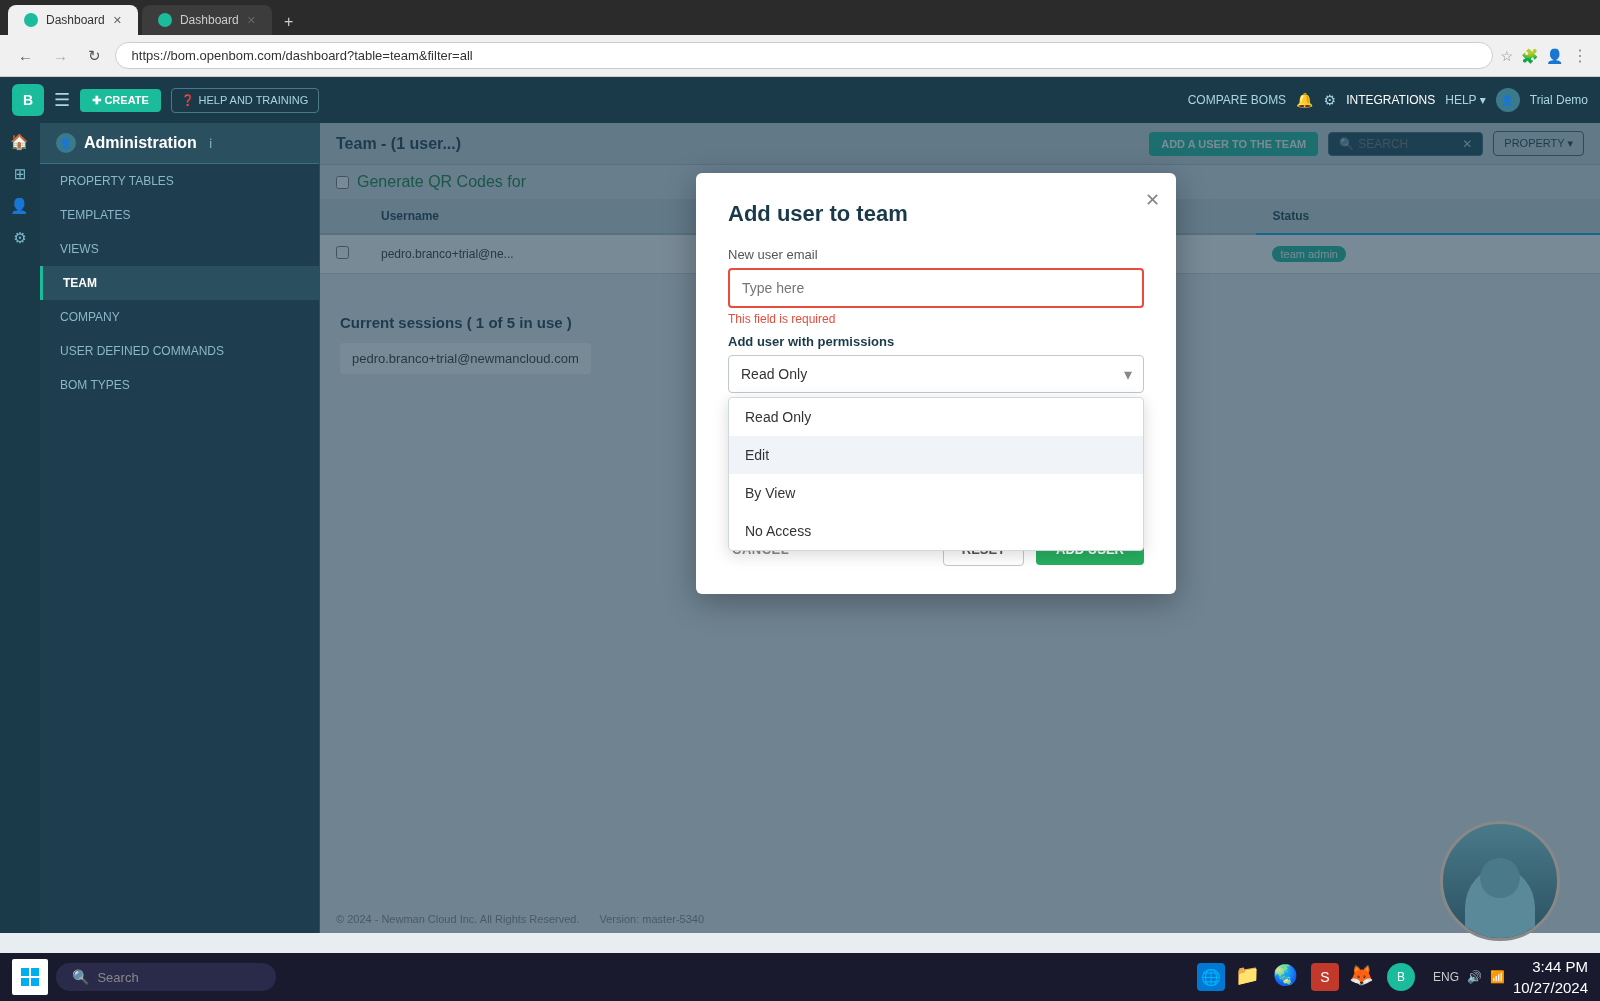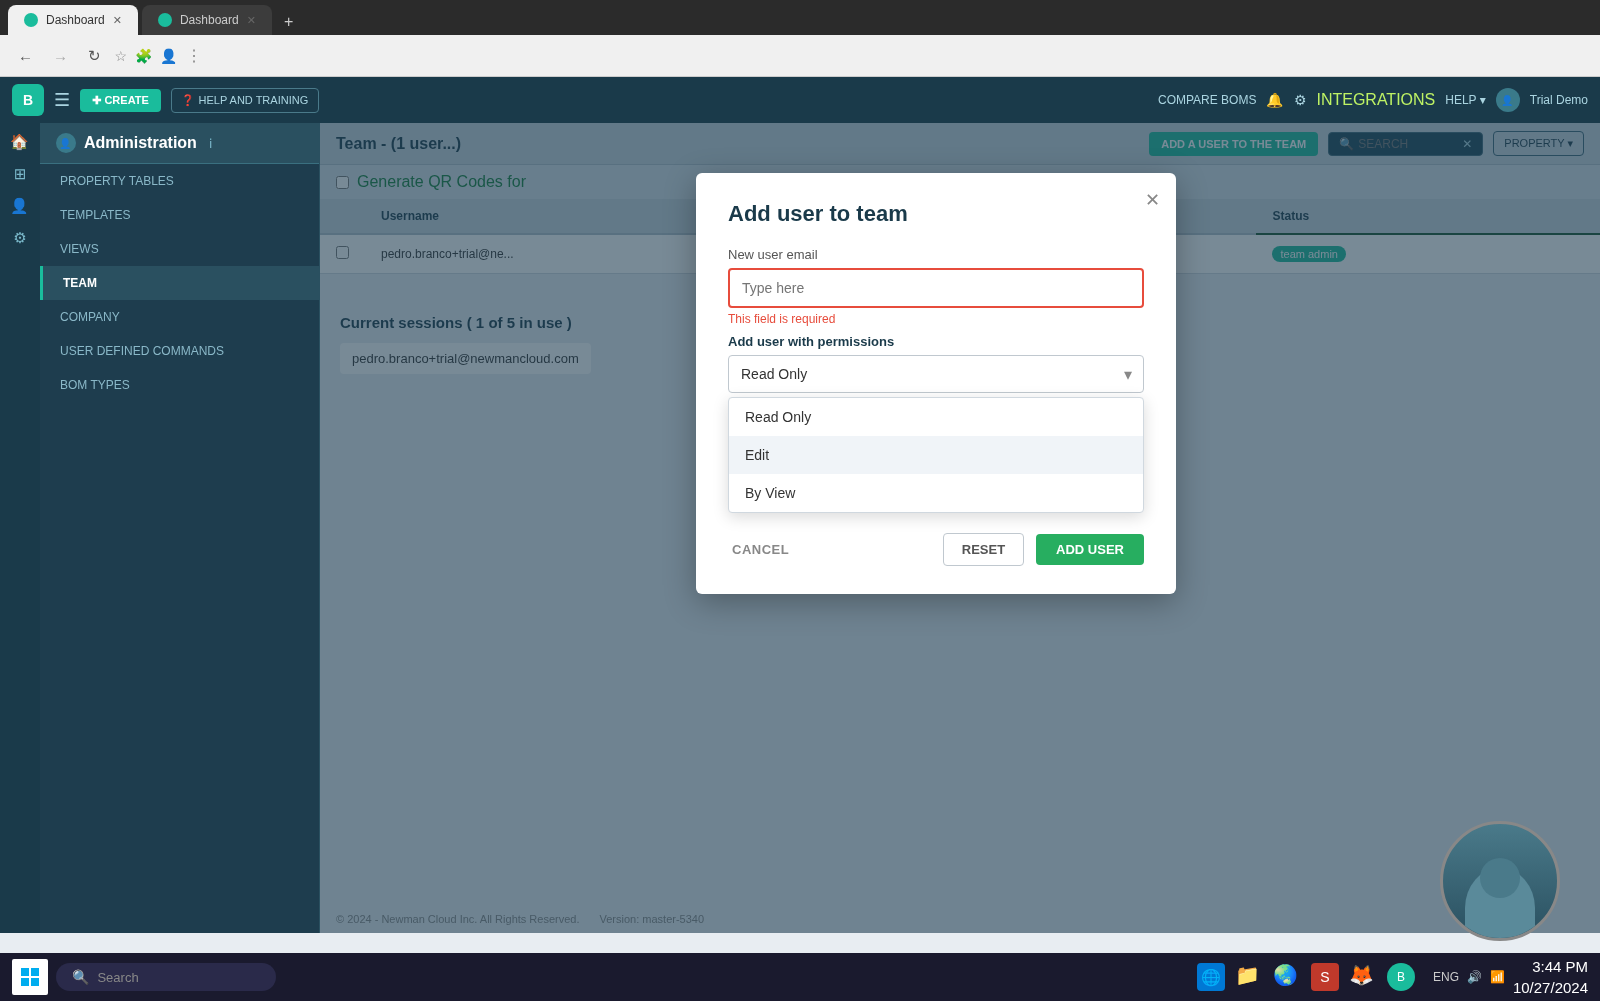--- a/index.html
+++ b/index.html
@@ -19,40 +19,43 @@
     <span>Dashboard</span>
     <span style="color:#666;font-size:11px;">✕</span>
   </div>
   <button style="background:none;border:none;color:#ccc;font-size:16px;cursor:pointer;padding:4px 8px;">+</button>
 </div>
 
 <div style="background:#f0f0f0; height:42px; display:flex; align-items:center; padding:0 12px; gap:8px; border-bottom:1px solid #ccc;">
   <button style="background:none;border:none;color:#555;font-size:15px;cursor:pointer;padding:4px 6px;">←</button>
   <button style="background:none;border:none;color:#aaa;font-size:15px;cursor:pointer;padding:4px 6px;">→</button>
   <button style="background:none;border:none;color:#555;font-size:15px;cursor:pointer;padding:4px 6px;">↻</button>
+  <div style="flex:1;background:white;border:1px solid #ccc;border-radius:20px;padding:5px 16px;font-size:13px;color:#333;">
+    <span>https://bom.openbom.com/dashboard?table=team&amp;filter=all</span>
+  </div>
   <button style="background:none;border:none;color:#888;font-size:14px;cursor:pointer;">☆</button>
   <button style="background:none;border:none;color:#888;font-size:14px;cursor:pointer;">🧩</button>
   <button style="background:none;border:none;color:#888;font-size:14px;cursor:pointer;">👤</button>
   <button style="background:none;border:none;color:#888;font-size:16px;cursor:pointer;">⋮</button>
 </div>
 
 <div style="display:flex; flex-direction:column; height:calc(1001px - 97px - 48px); position:relative; overflow:hidden;">
 
   <div style="background:#1a3a4a; height:46px; display:flex; align-items:center; padding:0 12px; gap:10px;">
     <div style="width:32px;height:32px;background:#1abc9c;border-radius:6px;display:flex;align-items:center;justify-content:center;color:white;font-weight:bold;font-size:14px;">
       <span>B</span>
     </div>
     <button style="background:none;border:none;color:#aad4e0;font-size:18px;cursor:pointer;">☰</button>
     <button style="background:#1abc9c;color:white;border:none;padding:5px 12px;border-radius:4px;font-size:11px;font-weight:600;cursor:pointer;">✚ CREATE</button>
     <button style="background:none;border:1px solid #4a7a8a;color:#aad4e0;padding:5px 10px;border-radius:4px;font-size:11px;cursor:pointer;">❓ HELP AND TRAINING</button>
     <div style="flex:1;"></div>
     <button style="background:none;border:none;color:#aad4e0;font-size:12px;cursor:pointer;">COMPARE BOMS</button>
     <button style="background:none;border:none;color:#aad4e0;cursor:pointer;font-size:14px;">🔔</button>
     <button style="background:none;border:none;color:#aad4e0;cursor:pointer;font-size:14px;">⚙</button>
-    <button style="background:none;border:none;color:#bef264;font-size:16px;cursor:pointer;">INTEGRATIONS</button>
+    <button style="background:none;border:none;color:#ffffff;font-size:12px;cursor:pointer;">INTEGRATIONS</button>
     <button style="background:none;border:none;color:#aad4e0;font-size:12px;cursor:pointer;">HELP ▾</button>
     <div style="width:24px;height:24px;background:#3a7a8a;border-radius:50%;display:flex;align-items:center;justify-content:center;color:white;font-size:10px;cursor:pointer;">👤</div>
     <span style="color:#aad4e0;font-size:12px;">Trial Demo</span>
   </div>
 
   <div style="display:flex; flex:1; overflow:hidden;">
 
     <div style="width:40px;background:#1a3a4a;display:flex;flex-direction:column;align-items:center;padding:10px 0;gap:14px;">
       <div style="color:#7ab8ca;cursor:pointer;font-size:15px;">🏠</div>
       <div style="color:#7ab8ca;cursor:pointer;font-size:15px;">⊞</div>
@@ -112,21 +115,21 @@
         <span style="font-size:16px;color:#15803d;">Generate QR Codes for</span>
       </div>
 
       <div style="background:white;margin:0;">
         <table style="width:100%;border-collapse:collapse;">
           <thead>
             <tr>
               <th style="background:#c8d4dc;padding:10px 16px;text-align:left;font-size:12px;font-weight:600;color:#1a3a4a;border-bottom:2px solid #b0bec8;width:40px;"></th>
               <th style="background:#c8d4dc;padding:10px 16px;text-align:left;font-size:12px;font-weight:600;color:#1a3a4a;border-bottom:2px solid #b0bec8;">Username</th>
               <th style="background:#c8d4dc;padding:10px 16px;text-align:left;font-size:12px;font-weight:600;color:#1a3a4a;border-bottom:2px solid #b0bec8;">Assign Views</th>
-              <th style="background:#c8d4dc;padding:10px 16px;text-align:left;font-size:12px;font-weight:600;color:#1a3a4a;border-bottom:2px solid #14532d;">Status</th>
+              <th style="background:#c8d4dc;padding:10px 16px;text-align:left;font-size:12px;font-weight:600;color:#1a3a4a;border-bottom:2px solid #0ea5e9;">Status</th>
             </tr>
           </thead>
           <tbody>
             <tr>
               <td style="padding:10px 16px;background:white;border-bottom:1px solid #d0d8df;"><input type="checkbox" style=""></td>
               <td style="padding:10px 16px;font-size:12px;color:#333;background:white;border-bottom:1px solid #d0d8df;">pedro.branco+trial@ne...</td>
               <td style="padding:10px 16px;font-size:12px;color:#333;background:white;border-bottom:1px solid #d0d8df;"></td>
               <td style="padding:10px 16px;font-size:12px;background:white;border-bottom:1px solid #d0d8df;">
                 <span style="background:#1abc9c;color:white;padding:2px 8px;border-radius:10px;font-size:11px;">team admin</span>
               </td>
@@ -161,20 +164,21 @@
           <select style="width:100%;border:1px solid #c0c8cf;border-radius:4px;padding:10px 12px;font-size:14px;color:#333;appearance:none;background:white;cursor:pointer;">
             <option>Read Only</option>
           </select>
           <span style="position:absolute;right:12px;top:50%;transform:translateY(-50%);color:#888;pointer-events:none;">▾</span>
 
           
           <div style="position:absolute;top:42px;left:0;right:0;background:white;border:1px solid #d0d8df;border-radius:4px;box-shadow:0 4px 16px rgba(0,0,0,0.15);z-index:300;">
             <div style="padding:11px 16px;font-size:14px;color:#333;cursor:pointer;">Read Only</div>
             <div style="padding:11px 16px;font-size:14px;color:#333;cursor:pointer;background:#f0f4f8;">Edit</div>
             <div style="padding:11px 16px;font-size:14px;color:#333;cursor:pointer;">By View</div>
+            <div style="padding:11px 16px;font-size:14px;color:#333;cursor:pointer;">No Access</div>
           </div>
         </div>
 
         <div style="display:flex;align-items:center;gap:12px;margin-top:140px;">
           <button style="background:none;border:none;color:#888;font-size:13px;font-weight:600;cursor:pointer;padding:8px 4px;letter-spacing:0.5px;">CANCEL</button>
           <div style="flex:1;"></div>
           <button style="background:none;border:1px solid #c0c8cf;color:#555;font-size:13px;font-weight:600;cursor:pointer;padding:8px 18px;border-radius:4px;">RESET</button>
           <button style="background:#27ae60;color:white;border:none;font-size:13px;font-weight:600;cursor:pointer;padding:8px 20px;border-radius:4px;">ADD USER</button>
         </div>
       </div>

